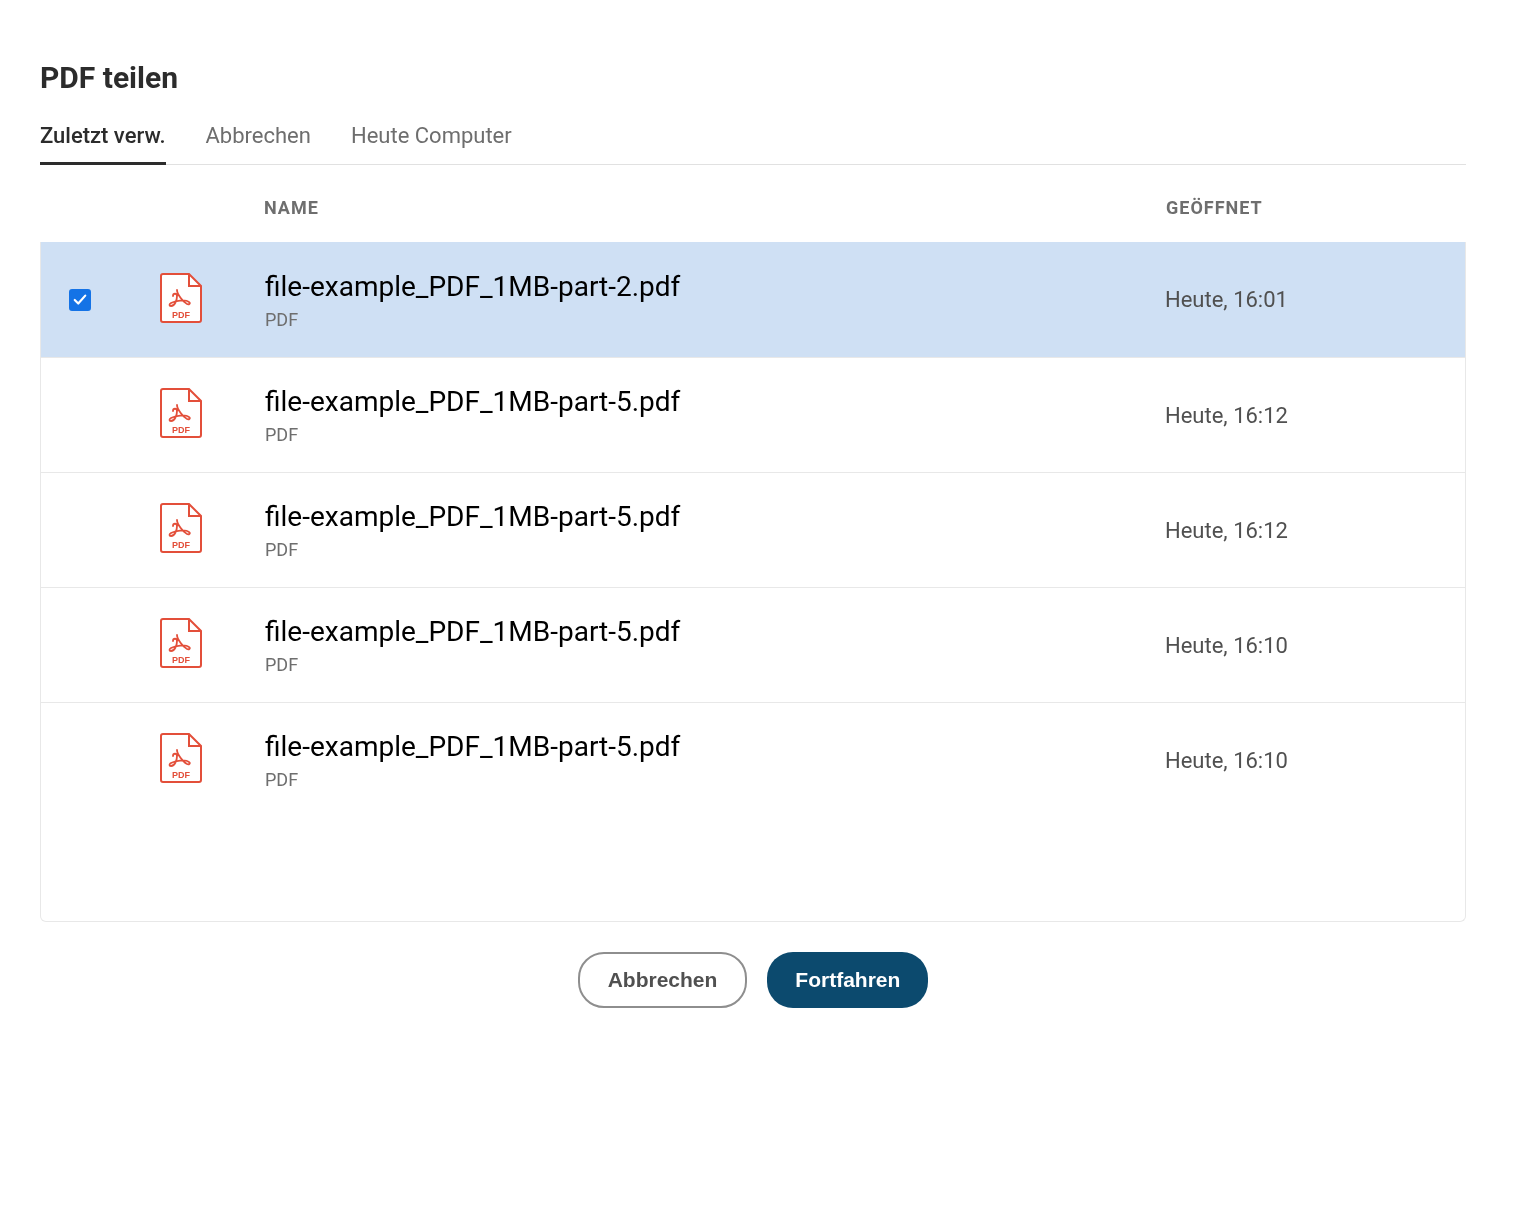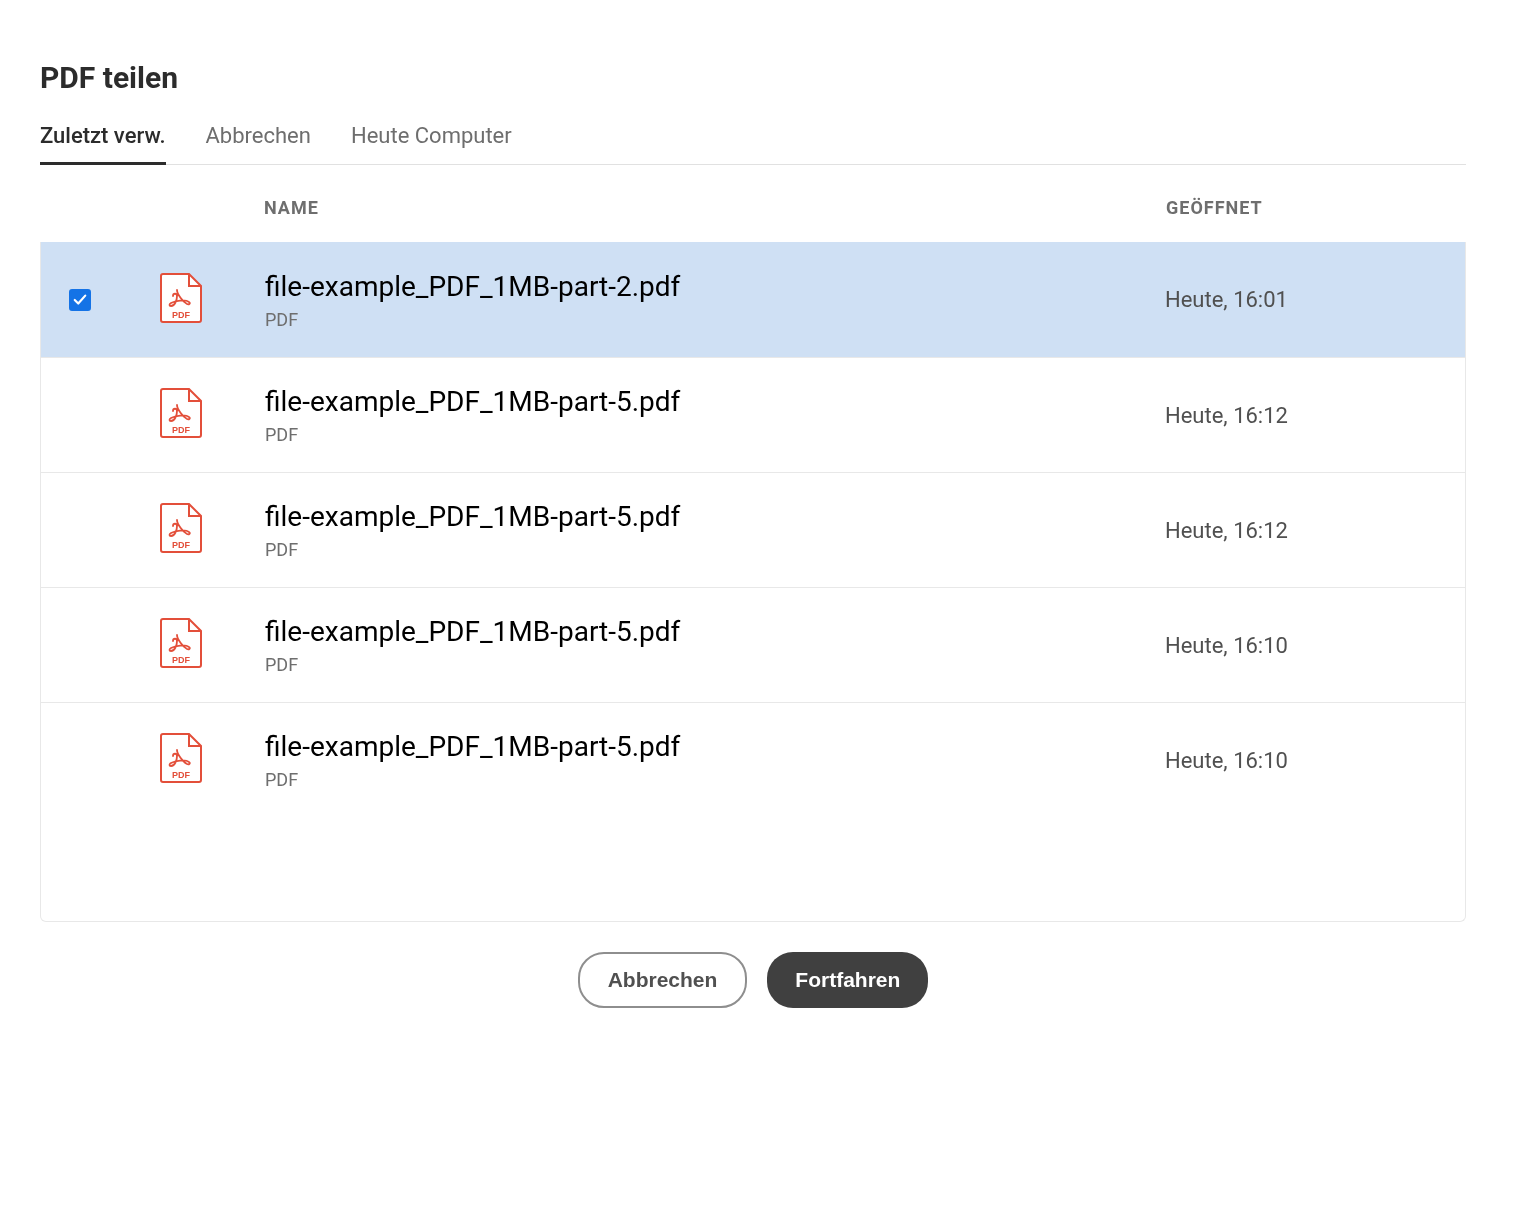--- a/index.html
+++ b/index.html
@@ -168,21 +168,21 @@
       font-weight: 700;
       cursor: pointer;
       border: none;
     }
     .btn-cancel {
       background: #ffffff;
       color: #505050;
       border: 2px solid #8e8e8e;
     }
     .btn-primary {
-      background: #404040;
+      background: #0c4a6e;
       color: #ffffff;
     }
   </style>
 </head>
 <body>
 
 <div class="dialog">
   <h1 class="dialog-title">PDF teilen</h1>
 
   <div class="tabs">

